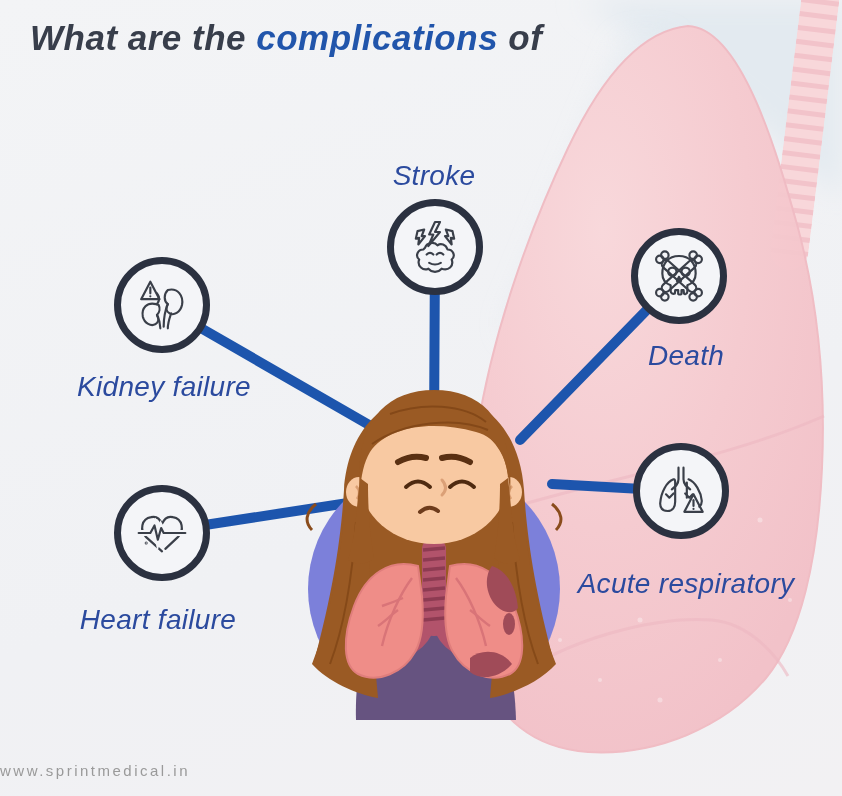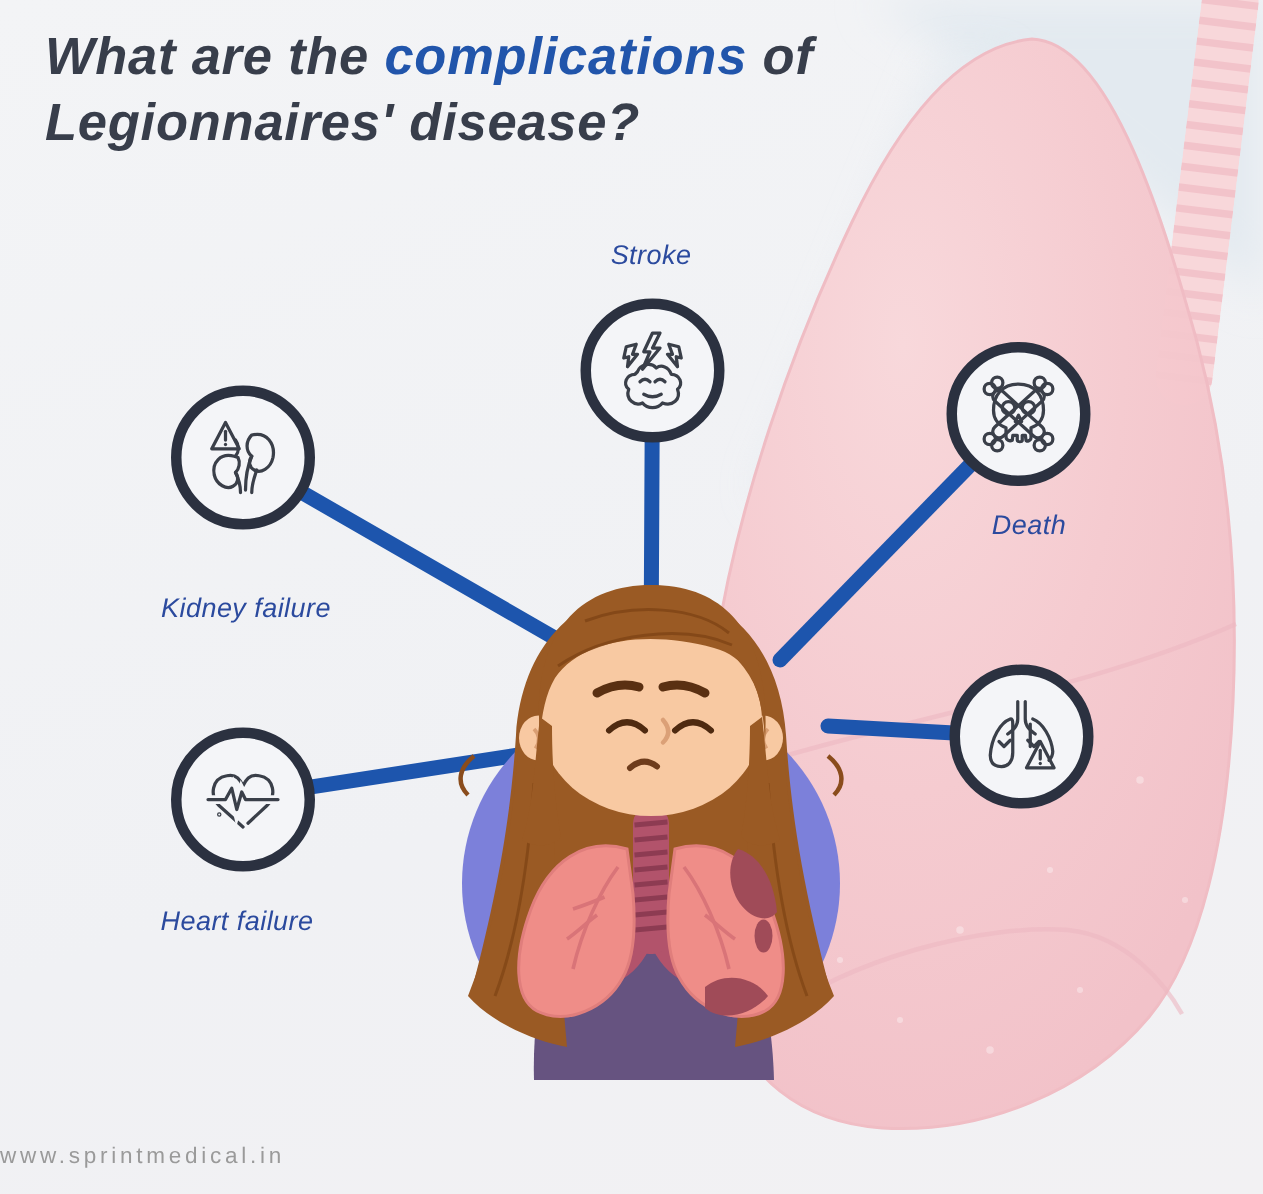--- a/index.html
+++ b/index.html
@@ -28,25 +28,25 @@
   }
   .node svg { width:60px; height:60px; }
   .node-stroke { left:387px; top:199px; }
   .node-kidney { left:114px; top:257px; }
   .node-heart  { left:114px; top:485px; }
   .node-death  { left:631px; top:228px; }
   .node-ards   { left:633px; top:443px; }
 
   .nlabel {
     position:absolute; transform:translateX(-50%);
-    color:#2b4a9e; font-style:italic; font-size:18px;
+    color:#2b4a9e; font-style:italic; font-size:28px;
     white-space:nowrap; text-align:center; letter-spacing:.3px;
   }
   .lbl-stroke { left:434px; top:160px; }
-  .lbl-kidney { left:164px; top:371px;margin-top:24px; }
+  .lbl-kidney { left:164px; top:371px; }
   .lbl-heart  { left:158px; top:604px; }
   .lbl-death  { left:686px; top:340px; }
   .lbl-ards   { left:686px; top:570px; white-space:normal; width:230px; line-height:27px; }
   .lbl-ards span { display:block; }
 
   .footer {
     position:absolute; left:0; top:762px; width:842px; 
     color:#9a9a9a; font-size:15px; letter-spacing:2.5px;
   }
   .icon-stroke-style { stroke:#3a3f49; stroke-width:2.6; fill:none; stroke-linecap:round; stroke-linejoin:round; }
@@ -204,21 +204,20 @@
       <path d="M 170,86 Q 184,82 198,90" stroke="#5a3012" stroke-width="6" stroke-linecap="round" fill="none"></path>
       <path d="M 134,115 Q 146,104 158,115" stroke="#4f2a10" stroke-width="4" stroke-linecap="round" fill="none"></path>
       <path d="M 178,115 Q 190,104 202,115" stroke="#4f2a10" stroke-width="4" stroke-linecap="round" fill="none"></path>
       <path d="M 170,108 Q 177,116 170,123" stroke="#dba077" stroke-width="3" stroke-linecap="round" fill="none"></path>
       <path d="M 148,140 Q 157,132 166,139" stroke="#6e3c1c" stroke-width="4" stroke-linecap="round" fill="none"></path>
     </g>
   </svg>
 
   <h1 class="title">
     <span>What are the </span><span class="hl">complications</span><span> of</span><br>
-    <span>Legionnaires' disease?</span>
   </h1>
 
   <div class="node node-stroke">
     <svg viewBox="0 0 72 72">
       <g class="icon-stroke-style">
         <path d="M 36,6 L 29,21 L 34,21 L 28,35 L 42,18 L 36,18 L 42,6 Z"></path>
         <path d="M 15,17 L 13,26 L 17,25 L 16,33 L 24,23 L 20,23 L 23,15 Z"></path>
         <path d="M 57,17 L 59,26 L 55,25 L 56,33 L 48,23 L 52,23 L 49,15 Z"></path>
         <path d="M 22,39 C 15,39 12,47 17,51 C 14,59 22,65 28,62 C 32,67 40,67 44,62 C 52,65 59,59 56,51 C 61,47 58,39 51,39 C 49,33 43,31 39,34 C 35,29 26,31 24,37 Z"></path>
         <path d="M 26,45 q 4,-4 8,0"></path>
@@ -296,16 +295,17 @@
       <g class="icon-stroke-style" fill="#f4f5f8">
         <path d="M 51,40 L 62,61 L 40,61 Z"></path>
       </g>
       <g class="icon-stroke-style">
         <line x1="51" y1="47" x2="51" y2="54"></line>
         <line x1="51" y1="57.5" x2="51" y2="57.6"></line>
       </g>
     </svg>
   </div>
   <div class="nlabel lbl-ards">
+    <span>Acute respiratory</span>
   </div>
 
   <div class="footer">www.sprintmedical.in</div>
 </div>
 
 </body></html>

